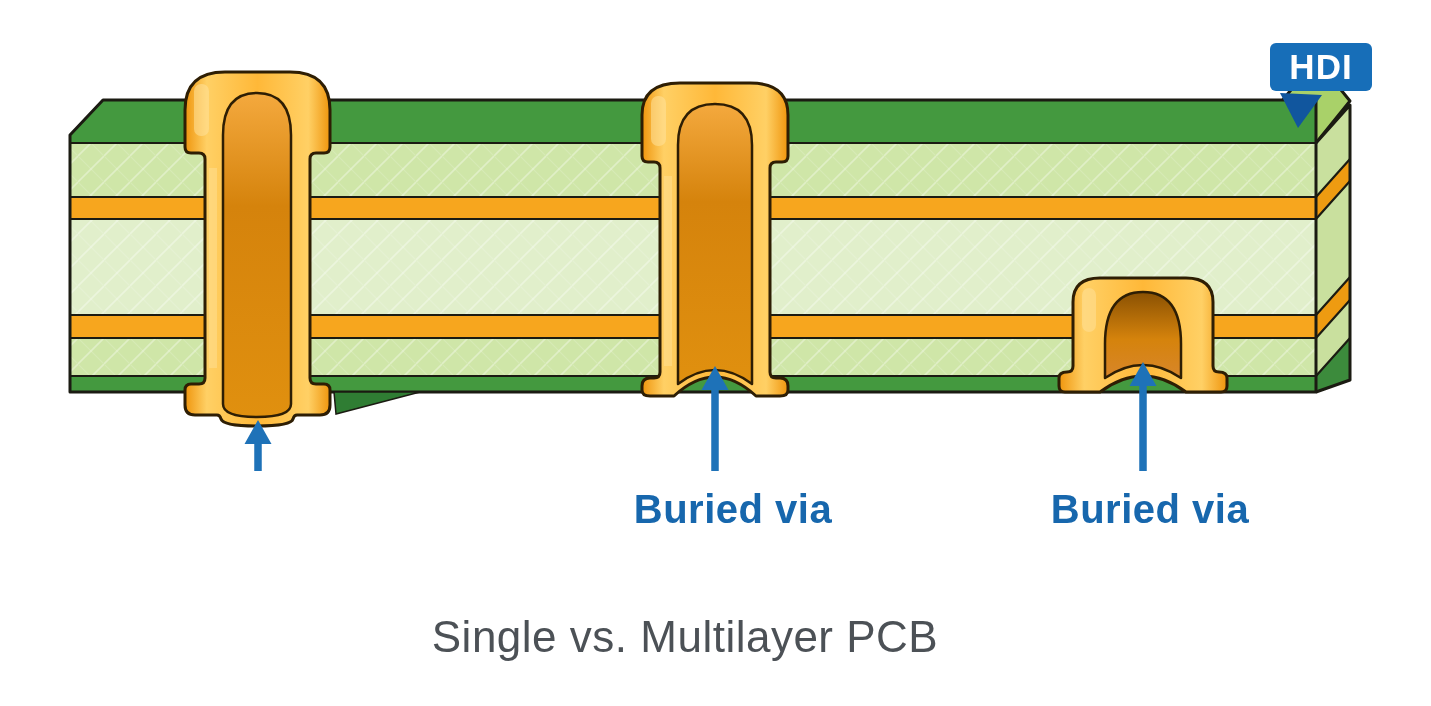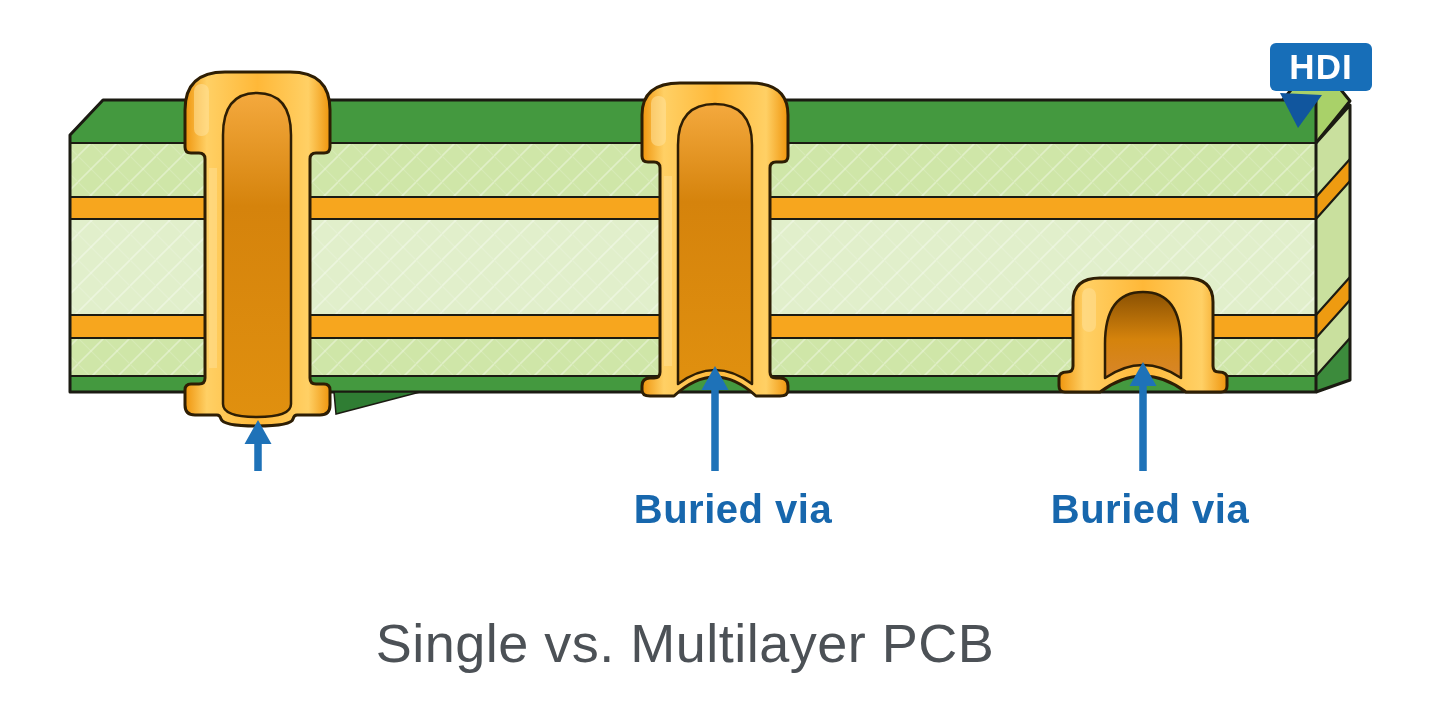--- a/index.html
+++ b/index.html
@@ -7,21 +7,21 @@
     position:relative;width:1431px;height:706px;background:var(--background,#fff);
     overflow:hidden;font-family:"Liberation Sans", sans-serif;
   }
   .stage svg{position:absolute;left:0;top:0;}
   .via-label{
     position:absolute;transform:translateX(-50%);white-space:nowrap;
     color:var(--label_blue);font-weight:bold;font-size:40px;letter-spacing:.5px;
   }
   .diagram-title{
     position:absolute;transform:translateX(-50%);white-space:nowrap;
-    color:var(--title_gray);font-weight:400;font-size:54px;letter-spacing:.5px;
+    color:var(--title_gray);font-weight:400;font-size:44px;letter-spacing:.5px;
   }
   .hdi-badge{
     position:absolute;left:1270px;top:43px;width:102px;height:48px;
     background:var(--badge_blue);border-radius:6px;
     display:flex;align-items:center;justify-content:center;
     color:#ffffff;font-weight:bold;font-size:35px;letter-spacing:1px;
   }
   
   .f-greendark{fill:var(--board_green_dark);}
   .f-greenside{fill:var(--board_green_side);}

